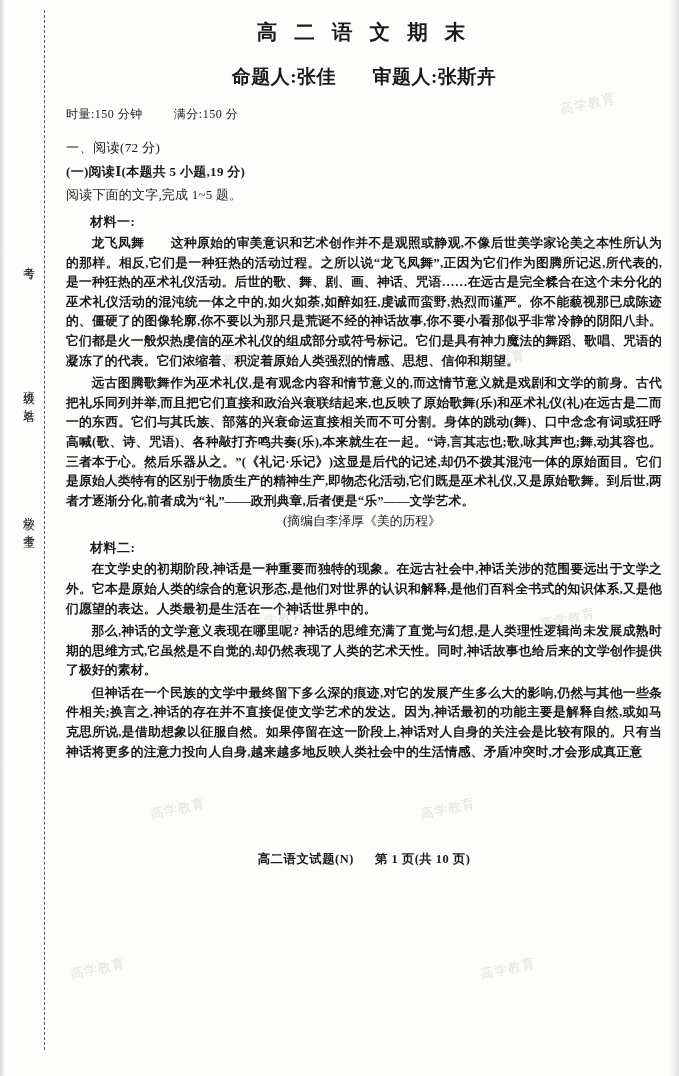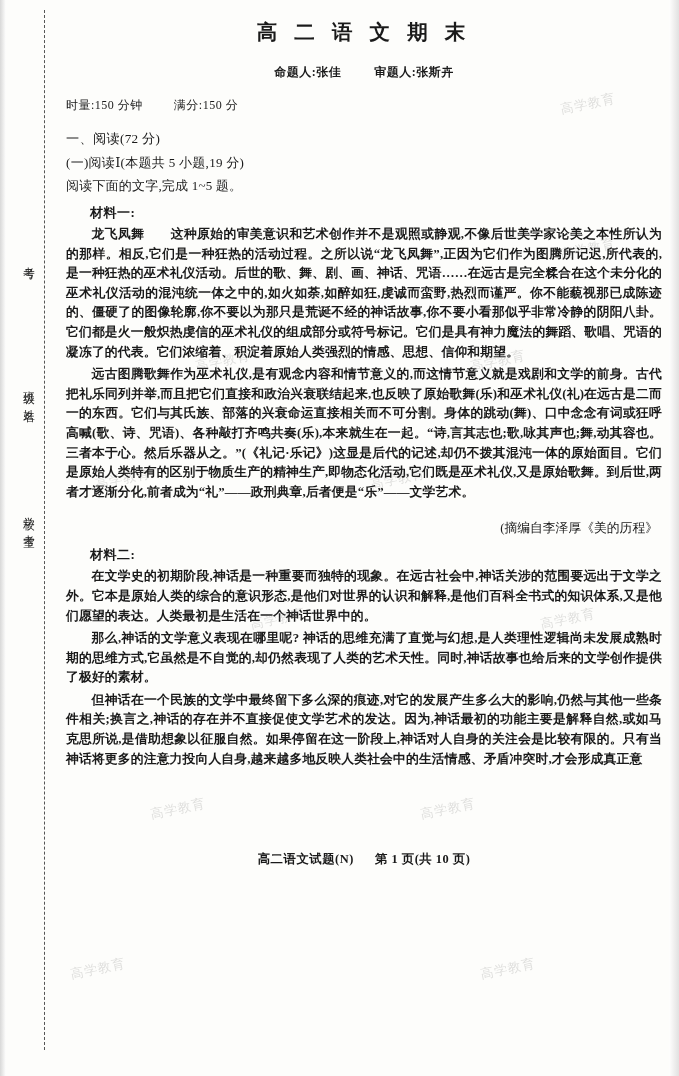--- a/index.html
+++ b/index.html
@@ -67,21 +67,21 @@
   .doc-title {
     text-align: center;
     font-size: 20.5px;
     font-weight: bold;
     letter-spacing: 6px;
     margin-top: 18px;
     font-family: "Liberation Serif", "DejaVu Serif", serif;
   }
   .byline {
     text-align: center;
-    font-size: 12px;
+    font-size: 19px;
     font-weight: bold;
     margin-top: 18px;
     letter-spacing: 0.5px;
   }
   .byline .gap { display: inline-block; width: 26px; }
   .timeline {
     text-align: left;
     font-size: 12px;
     margin-top: 16px;
     letter-spacing: 0.5px;
@@ -91,20 +91,21 @@
   .sec-head {
     font-size: 13.2px;
     margin-top: 16px;
     letter-spacing: 0.3px;
     font-family: Liberation Serif, serif;
   }
   .sub-head {
     font-size: 13px;
     margin-top: 6px;
     letter-spacing: 0.3px;
+    font-weight: bold;
   }
   .line {
     font-size: 13px;
     margin-top: 5px;
     letter-spacing: 0.2px;
   }
   .mat-label {
     font-size: 13px;
     font-weight: bold;
     margin-top: 9px;
@@ -116,22 +117,22 @@
     line-height: 19.6px;
     margin: 3px 0 0 0;
     text-indent: 25.6px;
     text-align: justify;
     text-justify: inter-ideograph;
     letter-spacing: 0.15px;
     font-weight: bold;
   }
   .src-line {
     font-size: 12.8px;
-    text-align: right;
-    margin-top: 18px;
+    text-align: center;
+    margin-top: 2px;
     padding-right: 4px;
   }
 
   .footer {
     position: absolute;
     left: 0;
     bottom: 12px;
     width: 596px;
     text-align: center;
     font-size: 12.4px;

